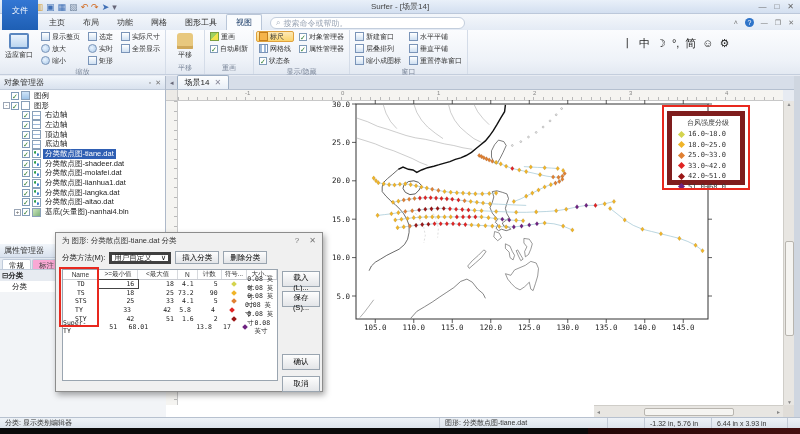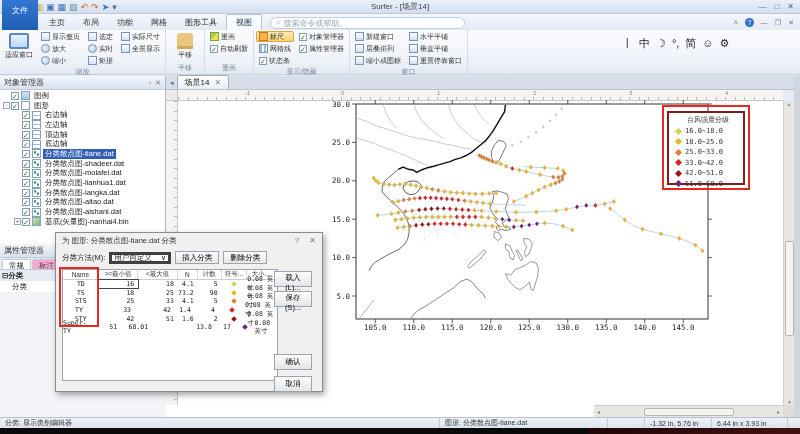--- a/index.html
+++ b/index.html
@@ -73,38 +73,38 @@
 #canvas{left:178px;top:101px;width:605px;height:304px;background:#fff;overflow:hidden}
 #vscroll{left:783px;top:101px;width:11px;height:304px;background:#e8e6e2;border-left:1px solid #cfcdc8;font-size:5px;color:#888;text-align:center}
 #vscroll .thumb{position:absolute;left:1px;top:140px;width:9px;height:95px;background:#f5f4f1;border:1px solid #b8b5af;border-radius:2px}
 #hscroll{left:594px;top:405px;width:189px;height:12px;background:#e8e6e2;border-top:1px solid #cfcdc8;display:flex;align-items:center;justify-content:space-between;font-size:5px;color:#888;padding:0 2px}
 #hscroll .thumb{width:90px;height:8px;background:#f5f4f1;border:1px solid #b8b5af;border-radius:2px}
 #scroll-corner{left:783px;top:405px;width:11px;height:12px;background:#e0ddd8}
 #canvas-strip-bottom{left:166px;top:405px;width:428px;height:12px;background:#fff}
 #right-edge{left:794px;top:76px;width:6px;height:341px;background:#cfd6e0}
 
 #map{left:320px;top:92px;width:440px;height:250px}
-#legend{left:667px;top:111px;width:78px;height:74px;background:#fff;border:2px solid #7f1d1d;padding:2px 0 0 4px;z-index:30}
+#legend{left:667px;top:111px;width:78px;height:74px;background:#fff;border:5px solid #7f1d1d;padding:2px 0 0 4px;z-index:30}
 #legend .lg-title{font-size:7px;text-align:center;color:#333;margin-bottom:1px}
 .lg-row{display:flex;align-items:center;gap:4px;height:10.5px}
 .lg-sym{width:5px;height:5px;transform:rotate(45deg);flex:none;margin-left:3px}
 .lg-label{font-size:7px;color:#333;font-family:"DejaVu Sans Mono",monospace}
 .redbox{border:2px solid #e8281e;z-index:40;pointer-events:none}
 #redbox-legend{left:662px;top:105px;width:88px;height:85px}
 #redbox-name{left:59px;top:267px;width:40px;height:60px;z-index:70}
 
 #dialog{left:55px;top:232px;width:268px;height:160px;background:#f0f0f0;border:1px solid #8c8c8c;box-shadow:2px 3px 6px rgba(0,0,0,.35);z-index:50}
 #dlg-title{height:15px;display:flex;align-items:center;padding:0 6px;font-size:7.5px;color:#333}
 #dlg-title .dico{margin-left:auto;display:flex;gap:10px;color:#777;font-size:8px}
 #dlg-method-row{position:absolute;left:6px;top:18px;display:flex;align-items:center;gap:4px}
 #dlg-method-row .lbl{font-size:7.5px}
 .dselect{width:62px;height:12px;border:3px solid #404040;background:#fff;display:flex;align-items:center;font-size:7.5px;padding:0 2px;justify-content:space-between}
 .dbtn{border:1px solid #9aa5b0;background:linear-gradient(#fdfdfd,#e3e5e8);font-size:7.5px;text-align:center;padding:1px 6px}
 #btn-insert,#btn-delete{height:13px}
-.side-btn{position:absolute;left:218px;width:38px;height:16px}
+.side-btn{position:absolute;left:226px;width:38px;height:16px}
 #dlg-table{position:absolute;left:6px;top:36px;width:216px;height:112px;background:#fff;border:1px solid #9aa5b0;font-family:"DejaVu Sans Mono",monospace}
 .dt-head{display:flex;border-bottom:1px solid #c9ccd2;height:10px}
 .dt-head .c{font-family:"Liberation Sans","DejaVu Sans",sans-serif;font-size:6.5px;color:#333;border-right:1px solid #d7dade;display:flex;align-items:center;justify-content:center}
 .dt-row{display:flex;height:8.6px;align-items:center}
 .dt-row .c{font-size:6.5px;color:#222;display:flex;align-items:center;justify-content:center}
 .dt-row .c.num{justify-content:flex-end;padding-right:4px}
 .cell-focus{outline:1px solid #444}
 .tsym{width:4px;height:4px;transform:rotate(45deg)}
 
 #statusbar{left:0;top:417px;width:800px;height:11px;background:linear-gradient(#eef2f7,#dce3ec);border-top:1px solid #b7c1cf;display:flex;align-items:center;font-size:7px;color:#333}
@@ -389,26 +389,20 @@
         <span class="texp none"></span>
         <span class="tcheck">✓</span>
         <span class="ti ti-post"></span>
         <span class="tlabel">分类散点图-langka.dat</span>
       </div>
       <div class="trow" style="padding-left: 14px;">
         <span class="texp none"></span>
         <span class="tcheck">✓</span>
         <span class="ti ti-post"></span>
         <span class="tlabel">分类散点图-aitao.dat</span>
-      </div>
-      <div class="trow" style="padding-left: 14px;">
-        <span class="texp none"></span>
-        <span class="tcheck">✓</span>
-        <span class="ti ti-post"></span>
-        <span class="tlabel">分类散点图-aishani.dat</span>
       </div>
       <div class="trow" style="padding-left: 14px;">
         <span class="texp">+</span>
         <span class="tcheck">✓</span>
         <span class="ti ti-base"></span>
         <span class="tlabel">基底(矢量图)-nanhai4.bln</span>
       </div>
     </div>
   <div id="pm">
     <div class="panel-hdr">
@@ -788,21 +782,21 @@
         <div class="c num" style="width: 24px;">5</div>
         <div class="c" style="width: 26px;">
           <span class="tsym" style="background: rgb(224, 128, 50);"></span>
         </div>
         <div class="c" style="width: 30px;">0.08 英寸</div>
       </div>
       <div class="dt-row">
         <div class="c" style="width: 32px;">TY</div>
         <div class="c num" style="width: 40px;">33</div>
         <div class="c num" style="width: 40px;">42</div>
-        <div class="c num" style="width: 20px;">1.4</div>
+        <div class="c num" style="width: 20px;">5.8</div>
         <div class="c num" style="width: 24px;">4</div>
         <div class="c" style="width: 26px;">
           <span class="tsym" style="background: rgb(224, 36, 36);"></span>
         </div>
         <div class="c" style="width: 30px;">0.08 英寸</div>
       </div>
       <div class="dt-row">
         <div class="c" style="width: 36px;">STY</div>
         <div class="c num" style="width: 40px;">42</div>
         <div class="c num" style="width: 40px;">51</div>

